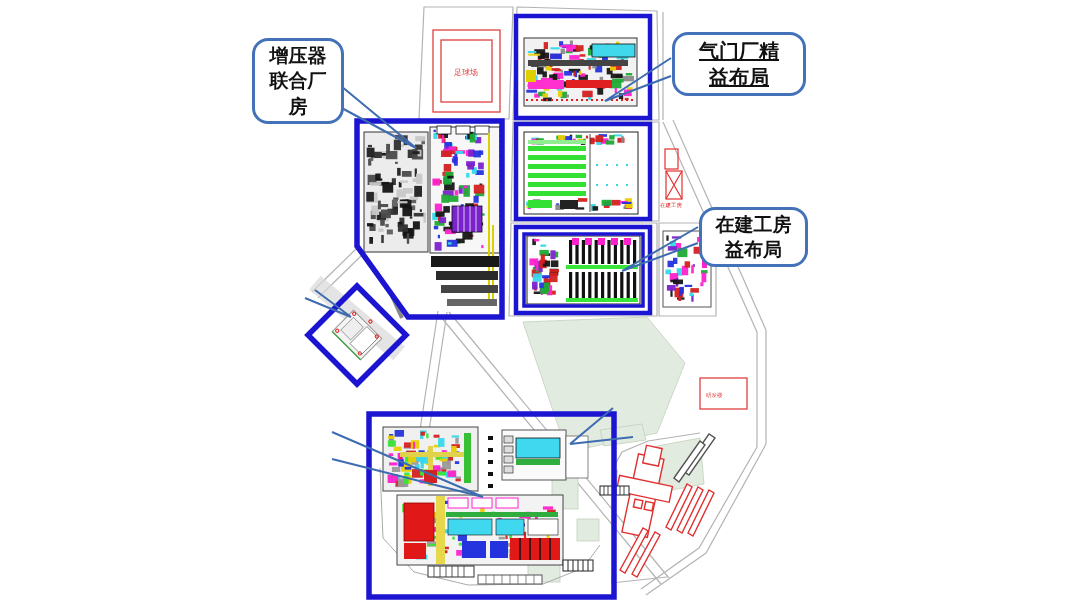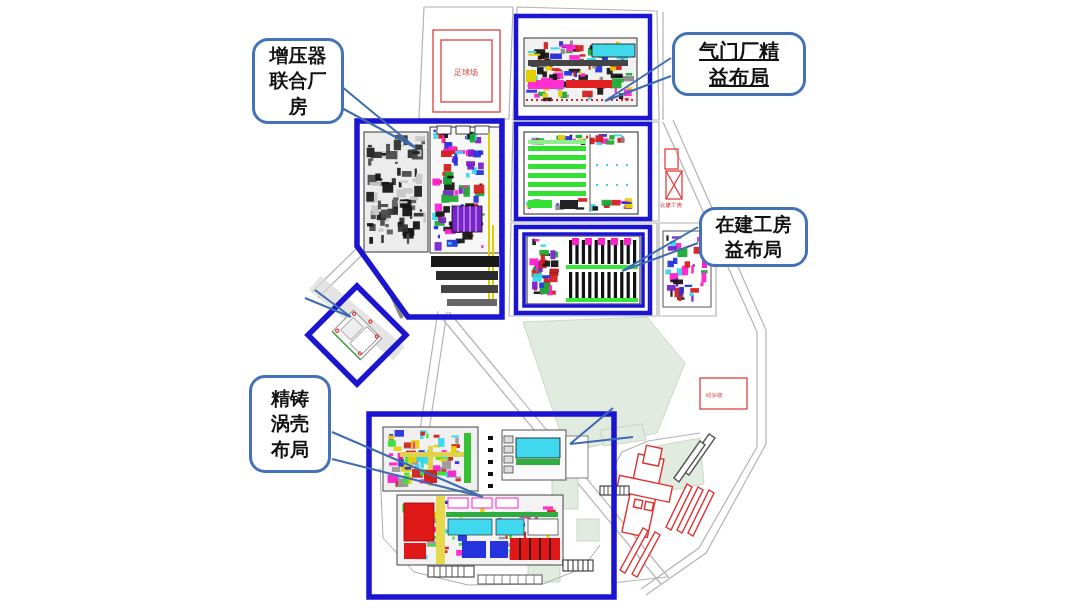--- a/index.html
+++ b/index.html
@@ -824,20 +824,15 @@
     <div>气门厂精</div>
     <div>益布局</div>
   </div>
 
 
   <div class="callout" style="left:699px;top:207px;width:103px;height:54px;font-size:19px;">
     <div>在建工房</div>
     <div>益布局</div>
   </div>
 
-  <div class="callout" style="left:249px;top:375px;width:76px;height:92px;font-size:19px;">
-    <div>精铸</div>
-    <div>涡壳</div>
-    <div>布局</div>
-  </div>
 
 
 </div>
 
 </body></html>

